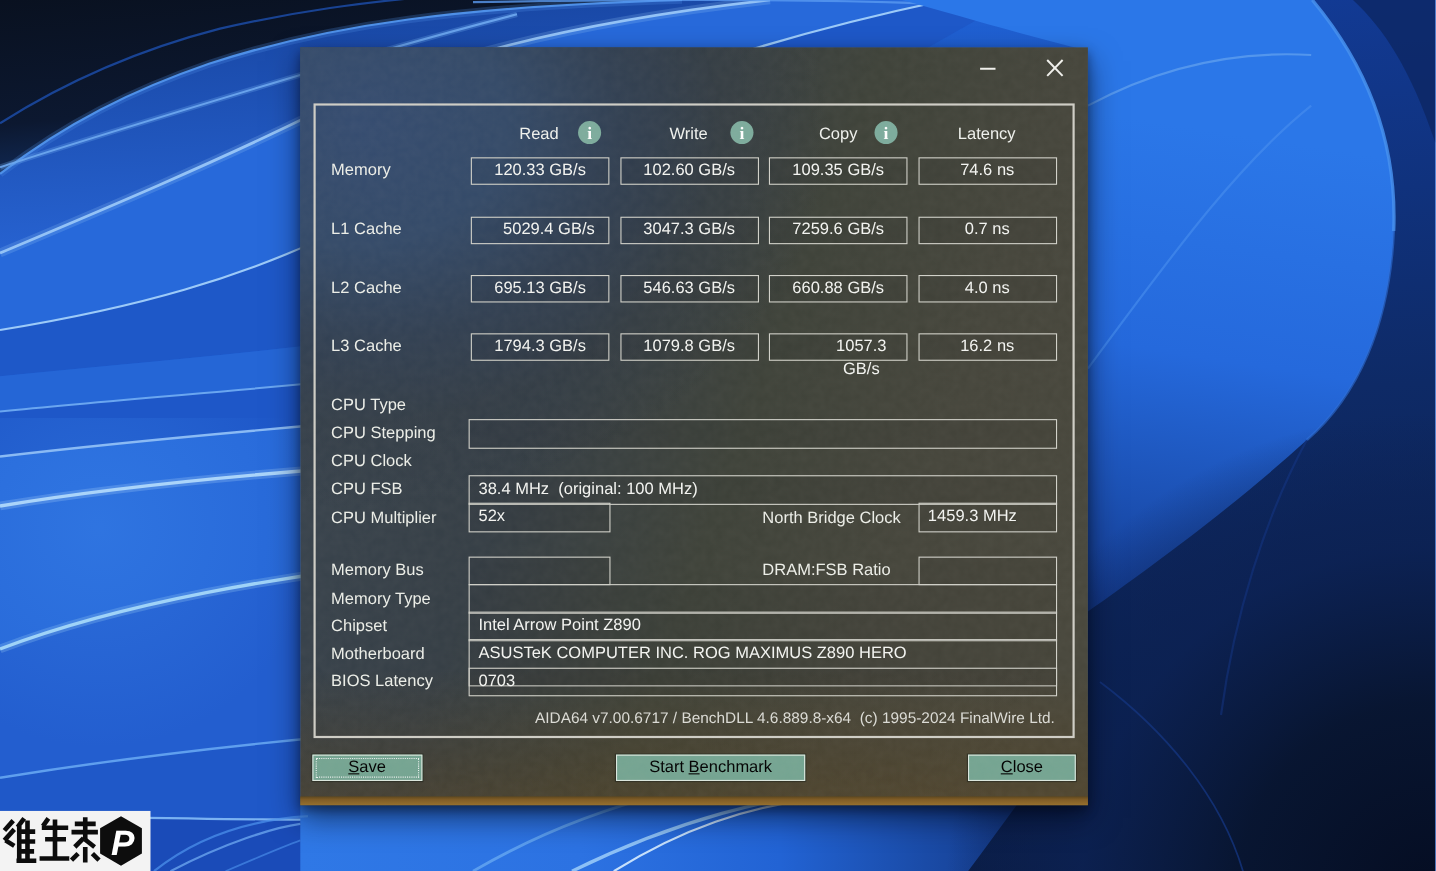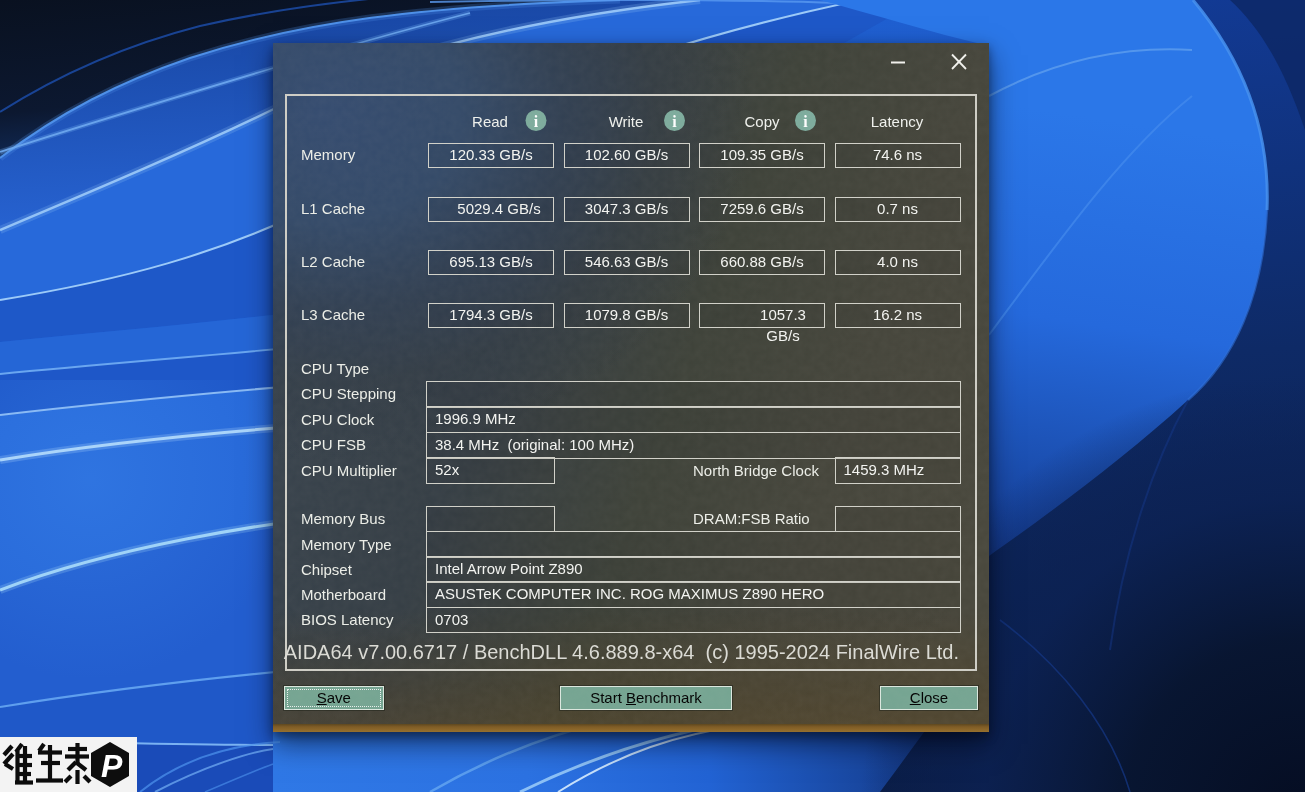--- a/index.html
+++ b/index.html
@@ -19,21 +19,21 @@
   #panel{position:absolute;left:11.5px;top:51px;width:692.5px;height:577px;border:2px solid #cfcec6;box-sizing:border-box;}
   .hdr{position:absolute;top:70px;height:17px;line-height:17px;width:100px;text-align:center;font-size:15px;color:#f0f2ee;}
   .lbl{position:absolute;left:28px;font-size:15px;color:#edefe9;}
   .vb{position:absolute;width:126px;height:25px;border:1.5px solid #d2d2ca;box-sizing:border-box;
       text-align:center;line-height:21px;font-size:15px;color:#f4f5f2;background:rgba(10,14,10,0.05);}
   .wb{position:absolute;left:153px;width:535px;height:26.9px;border:1.5px solid #d2d2ca;box-sizing:border-box;
       padding-left:8px;line-height:23.5px;font-size:15px;color:#f4f5f2;background:rgba(10,14,10,0.05);}
   .btn{position:absolute;top:642.5px;height:24.5px;background:#75a592;border:1px solid #dce8df;
       box-sizing:border-box;text-align:center;line-height:22px;font-size:15px;color:#000000;
       box-shadow:0 0 0 1px rgba(30,32,24,0.55);}
-  .ftr{position:absolute;right:30px;top:601px;height:17px;line-height:17px;font-size:20px;color:#dcdcd6;}
+  .ftr{position:absolute;right:30px;top:601px;height:17px;line-height:17px;font-size:14px;color:#dcdcd6;}
   #wm{position:absolute;left:0;top:737px;}
 </style>
 </head>
 <body>
 <div id="stage">
 <svg id="wall" width="1305" height="792" viewBox="0 0 1305 792">
   <defs>
     <linearGradient id="gBase" x1="0" y1="0" x2="0.8" y2="1">
       <stop offset="0" stop-color="#2060d2"></stop>
           <stop offset="1" stop-color="#1e5ecf"></stop>
@@ -181,37 +181,36 @@
   <div class="vb" style="left:290.5px;top:259.5px;">1079.8 GB/s</div>
   <div class="vb" style="left:426px;top:259.5px;padding-left:42px;">1057.3 GB/s</div>
   <div class="vb" style="left:561.5px;top:259.5px;">16.2 ns</div>
 
   <div class="lbl" style="top:317px;">CPU Type</div>
   <div class="lbl" style="top:342.4px;">CPU Stepping</div>
   <div class="lbl" style="top:367.8px;">CPU Clock</div>
   <div class="lbl" style="top:393.2px;">CPU FSB</div>
   <div class="lbl" style="top:418.6px;">CPU Multiplier</div>
   <div class="wb" style="top:337.9px;"></div>
-  <div class="wb" style="top:363.3px;">1996.9 MHz</div>
   <div class="wb" style="top:388.7px;">38.4 MHz&nbsp; (original: 100 MHz)</div>
   <div class="wb" style="top:414.1px;width:128.5px;">52x</div>
   <div class="lbl" style="top:418.6px;left:420px;">North Bridge Clock</div>
   <div class="wb" style="top:414.1px;left:561.5px;width:126.5px;">1459.3 MHz</div>
 
   <div class="lbl" style="top:467.3px;">Memory Bus</div>
   <div class="lbl" style="top:492.5px;">Memory Type</div>
   <div class="lbl" style="top:517.7px;">Chipset</div>
   <div class="lbl" style="top:542.9px;">Motherboard</div>
   <div class="lbl" style="top:568.1px;">BIOS Latency</div>
   <div class="wb" style="top:462.8px;width:128.5px;height:26.7px;"></div>
   <div class="lbl" style="top:467.3px;left:420px;">DRAM:FSB Ratio</div>
   <div class="wb" style="top:462.8px;left:561.5px;width:126.5px;height:26.7px;"></div>
   <div class="wb" style="top:488px;height:26.7px;"></div>
   <div class="wb" style="top:513.2px;height:26.7px;">Intel Arrow Point Z890</div>
-  <div class="wb" style="top:538.4px;height:27px;">ASUSTeK COMPUTER INC. ROG MAXIMUS Z890 HERO</div>
+  <div class="wb" style="top:538.4px;height:43px;">ASUSTeK COMPUTER INC. ROG MAXIMUS Z890 HERO</div>
   <div class="wb" style="top:563.6px;height:26.7px;">0703</div>
   <div class="ftr">AIDA64 v7.00.6717 / BenchDLL 4.6.889.8-x64&nbsp; (c) 1995-2024 FinalWire Ltd.</div>
   <div class="btn" style="left:11px;width:99.5px;"><u>S</u>ave<div style="position:absolute;left:2px;right:2px;top:2px;bottom:2px;border:1px dotted rgba(255,255,255,0.85);"></div></div>
   <div class="btn" style="left:287px;width:172px;">Start <u>B</u>enchmark</div>
   <div class="btn" style="left:607px;width:98px;"><u>C</u>lose</div>
   <svg style="position:absolute;left:0;top:0;pointer-events:none;opacity:0.055;" width="716" height="689">
     <filter id="nz">
           <feTurbulence type="fractalNoise" baseFrequency="0.13" numOctaves="2" seed="7"></feTurbulence>
     <feColorMatrix type="matrix" values="0 0 0 0 0.55  0 0 0 0 0.5  0 0 0 0 0.45  0 0 0 1 0"></feColorMatrix>
         </filter>

